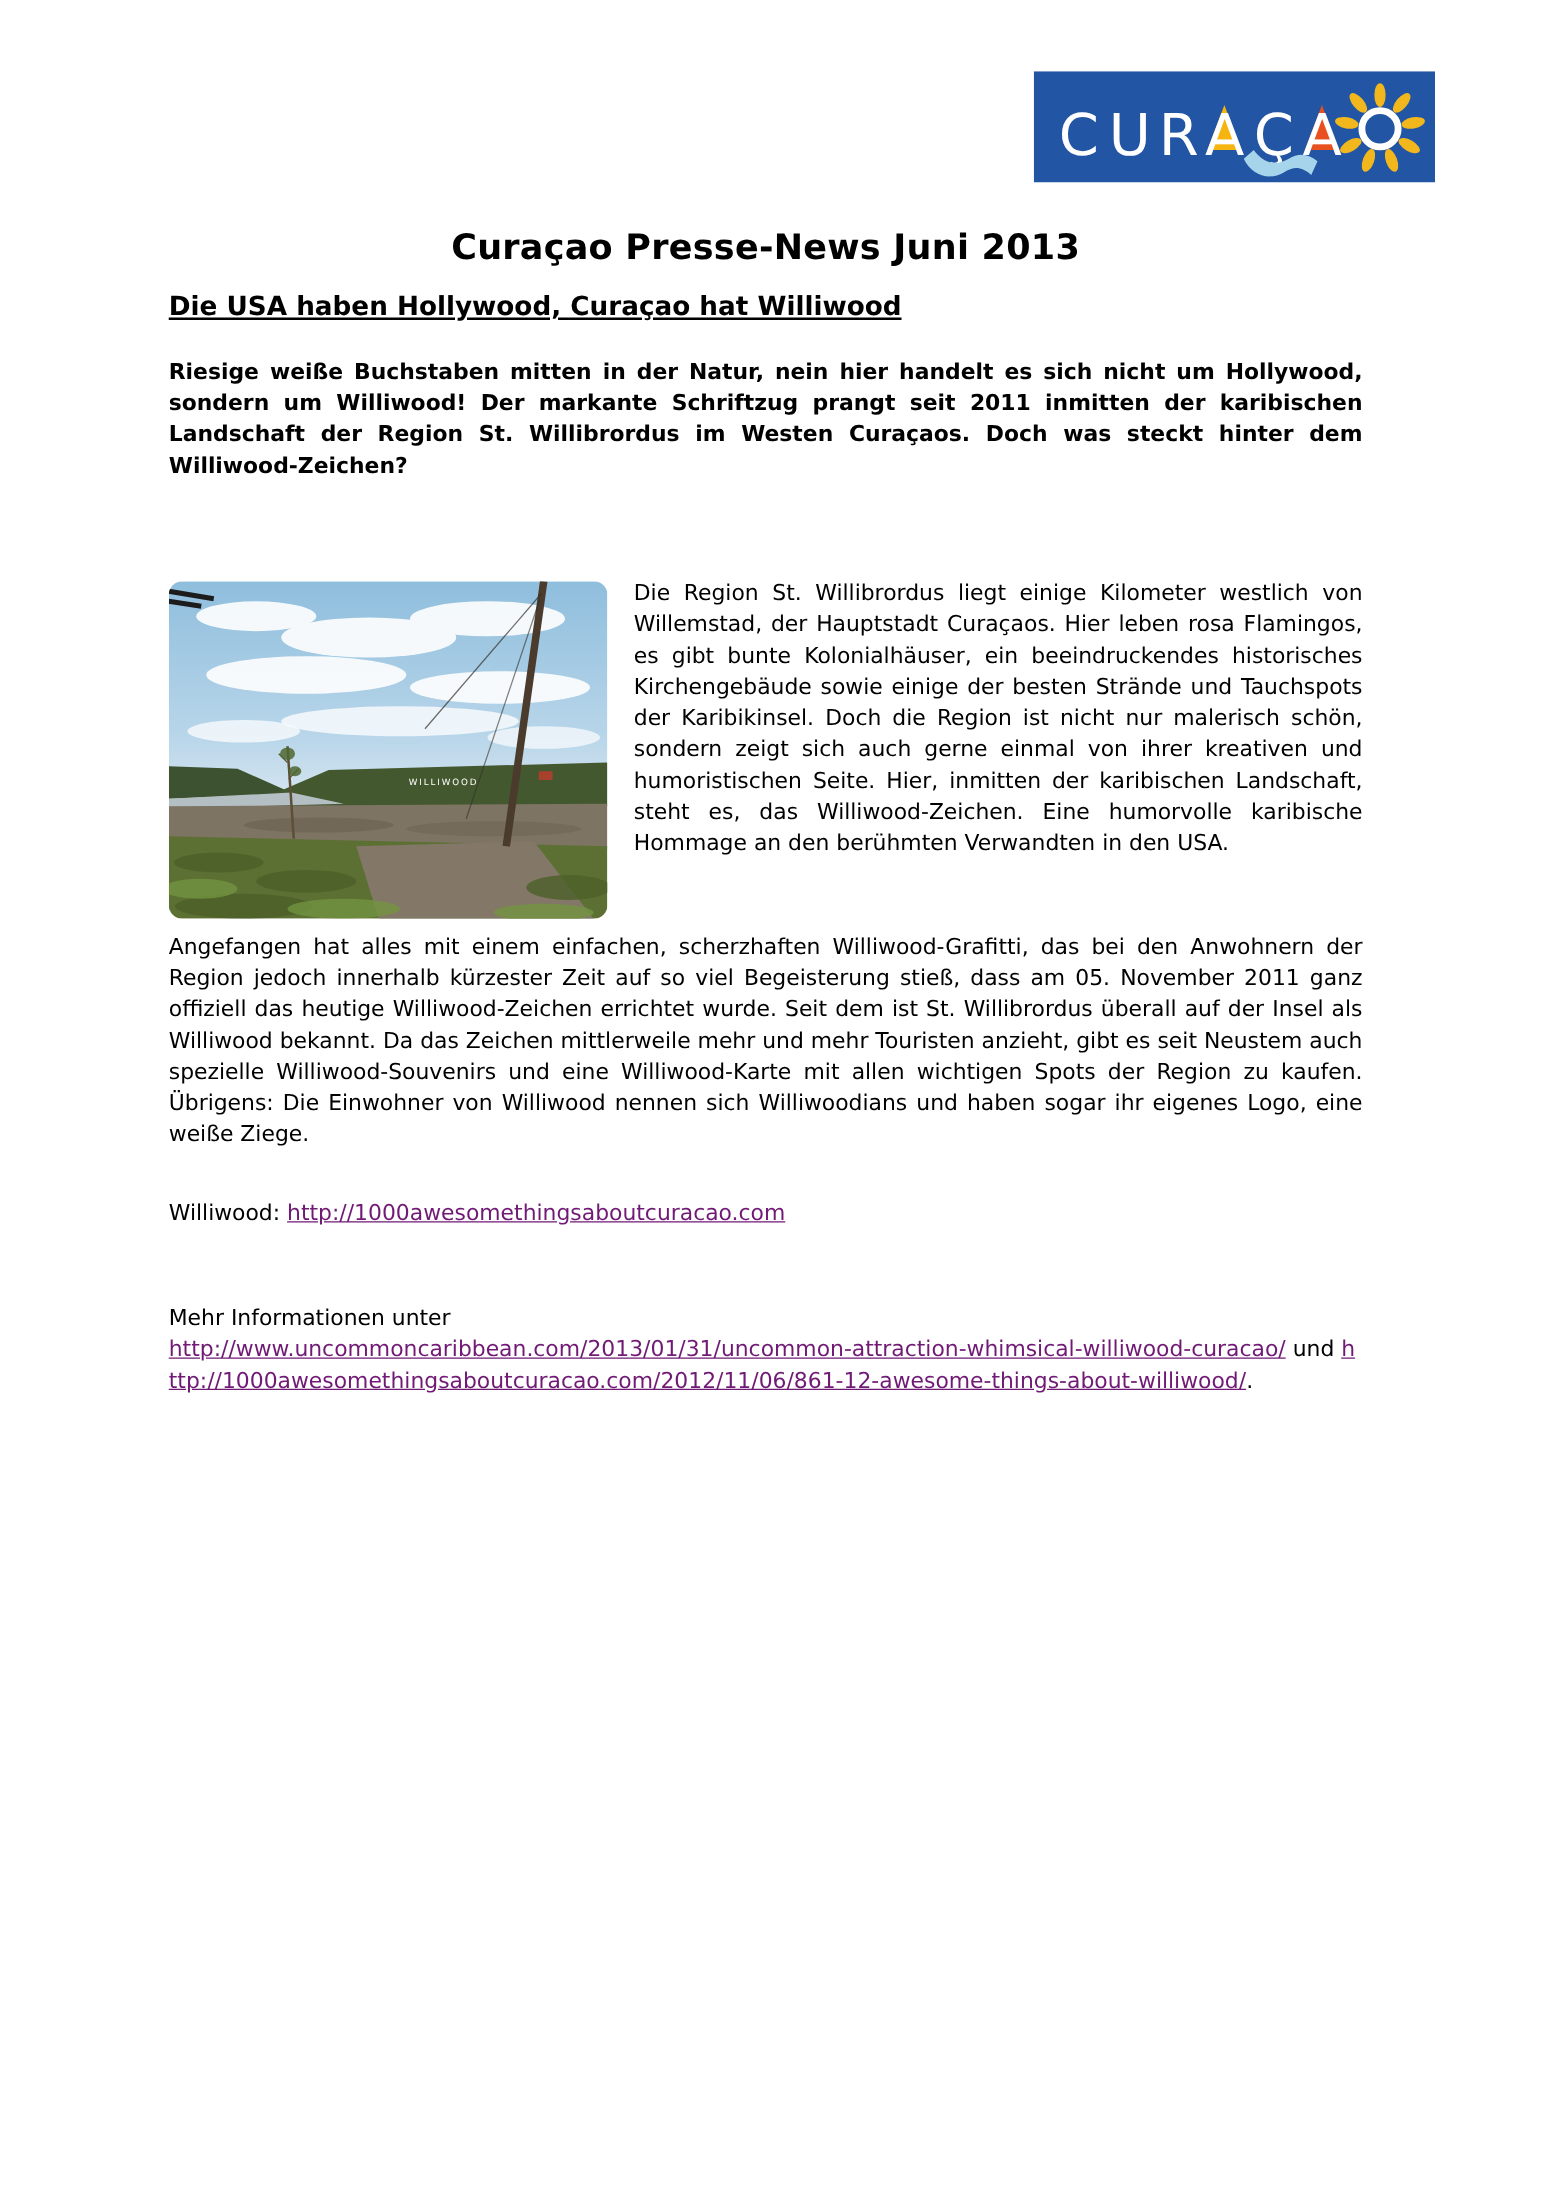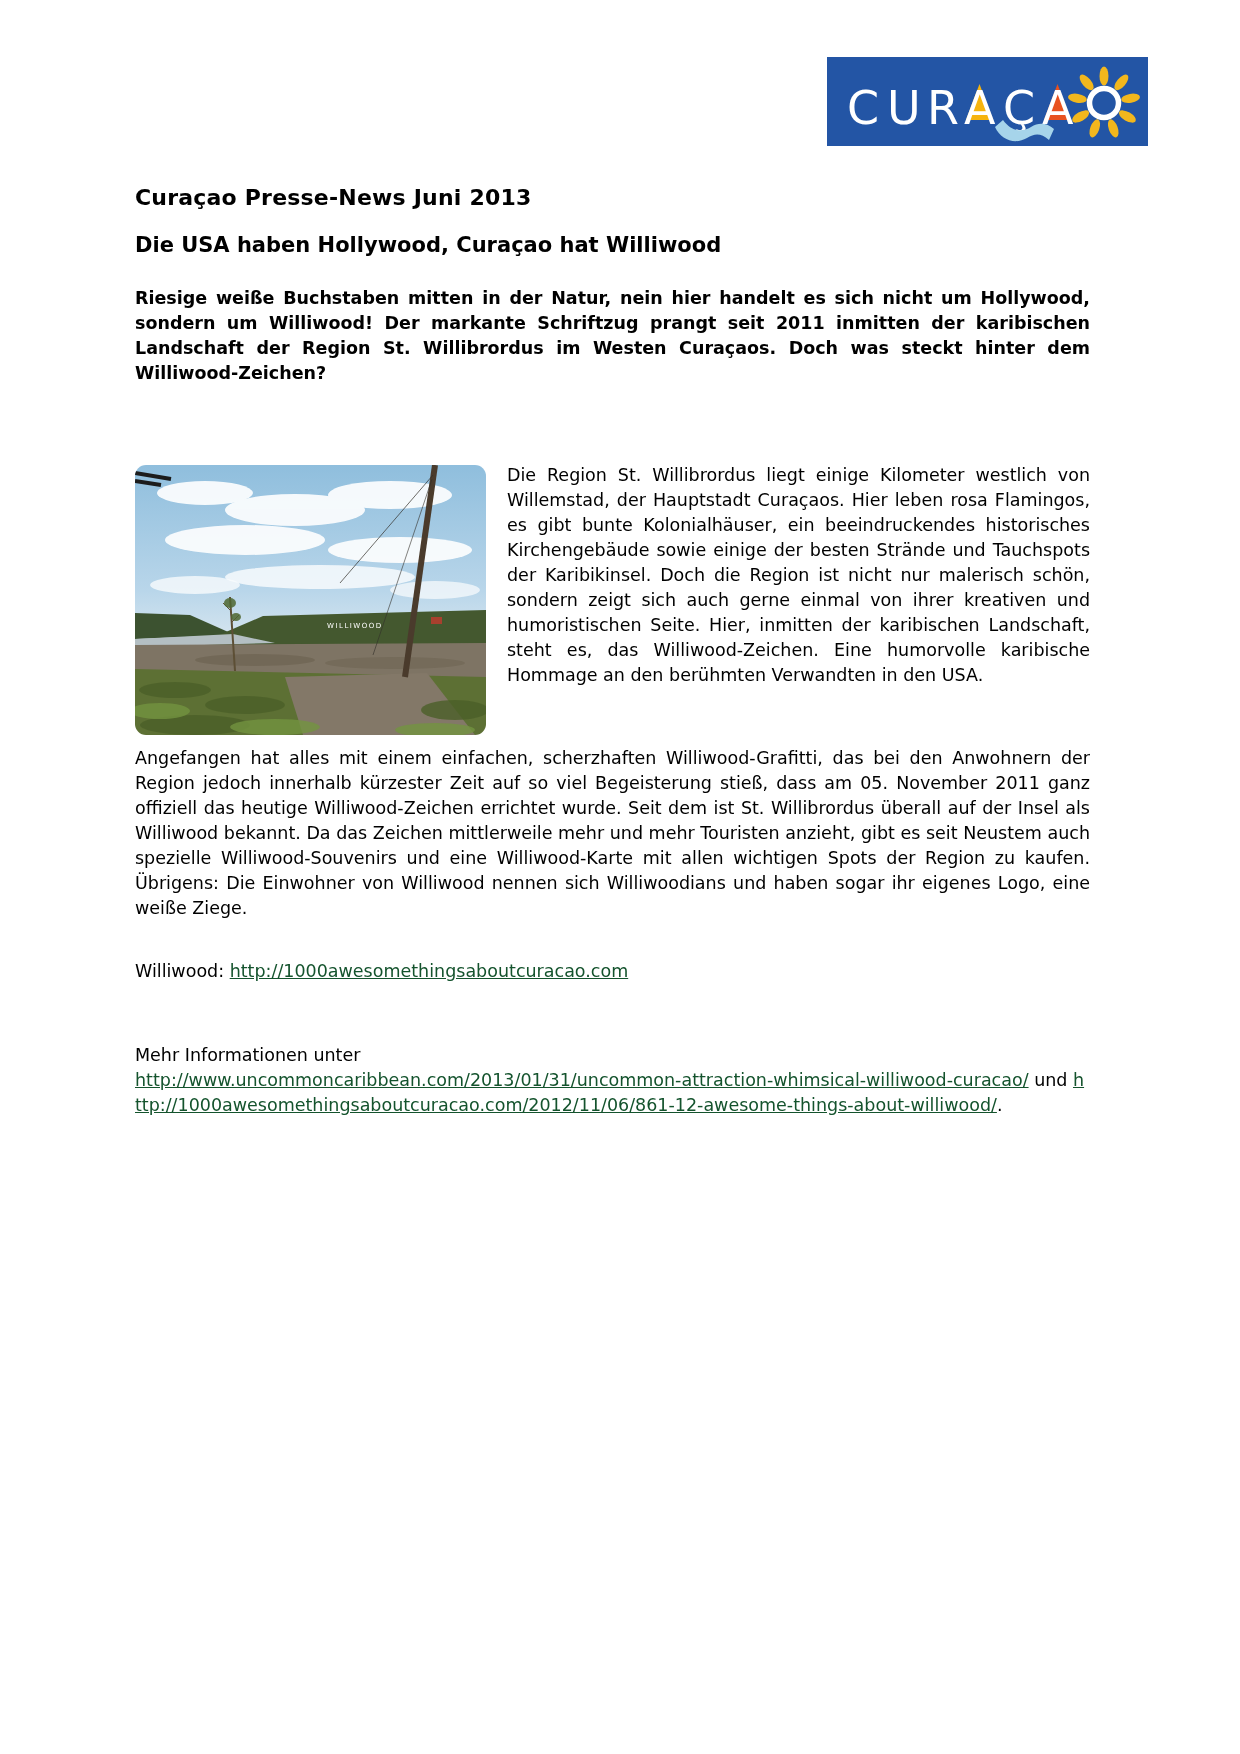--- a/index.html
+++ b/index.html
@@ -5,29 +5,29 @@
   html,body{margin:0;padding:0;}
   body{background:#ffffff;font-family:"DejaVu Sans","Liberation Sans",sans-serif;color:#000;}
   .page{position:relative;width:1240px;height:1754px;background:#fff;overflow:hidden;}
 
   
   .logo{position:absolute;left:827px;top:57px;width:321px;height:89px;}
   .logo svg{display:block;}
 
   
   .doc{position:absolute;left:135px;top:185px;width:955px;}
-  .title{margin:0;font-size:22px;line-height:25px;font-weight:bold;letter-spacing:.2px;}
-  .heading{margin:23px 0 0 0;font-size:21px;line-height:25px;font-weight:bold;text-align:left;}
+  .title{margin:0;font-size:28px;line-height:25px;font-weight:bold;text-align:center;letter-spacing:.2px;}
+  .heading{margin:23px 0 0 0;font-size:21px;line-height:25px;font-weight:bold;text-align:left;text-decoration:underline;}
   p{margin:0;font-size:17.5px;line-height:25px;text-align:justify;}
   .intro{margin-top:28px;font-weight:bold;}
   .region{margin-top:77px;}
   .history{margin-top:58px;}
   .source{margin-top:38px;text-align:left;}
   .more{margin-top:59px;text-align:left;}
-  a.doclink{color:#14532d;text-decoration:underline;cursor:pointer;word-break:break-all;}
+  a.doclink{color:#701a75;text-decoration:underline;cursor:pointer;word-break:break-all;}
 
   
   .photo{float:left;width:351px;height:270px;margin:2px 21px 7px 0;overflow:hidden;border-radius:11px;}
   .photo svg{display:block;}
 </style>
 </head>
 <body>
 
 <div class="page">
 

